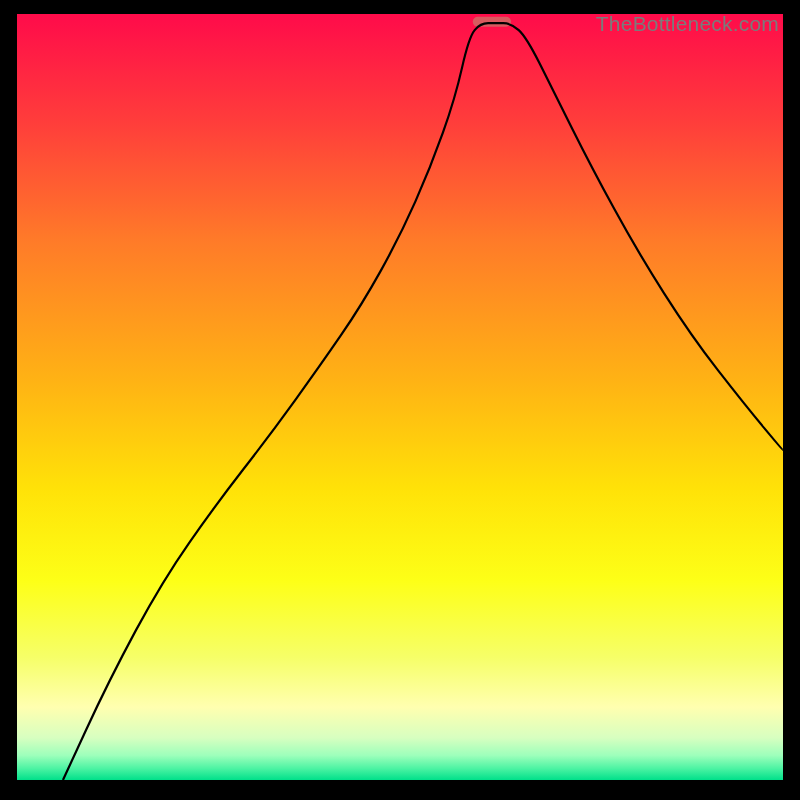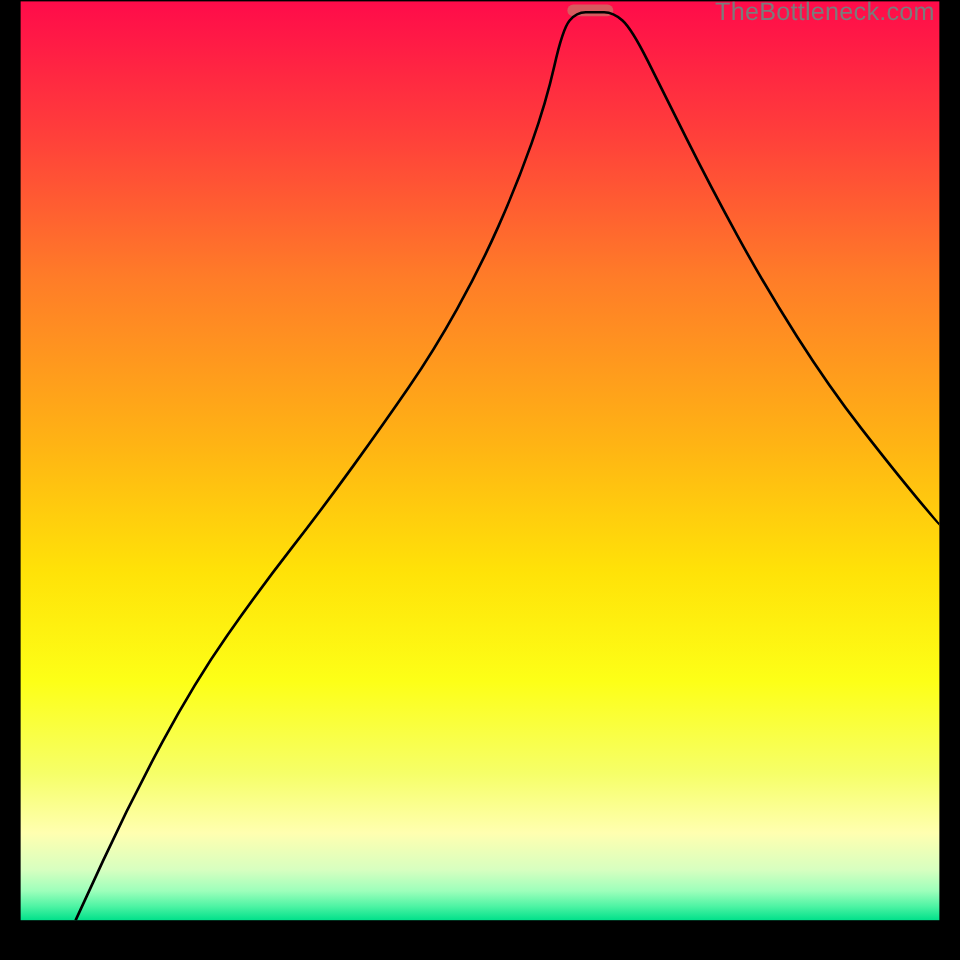--- a/index.html
+++ b/index.html
@@ -6,21 +6,21 @@
     margin: 0;
     padding: 0;
     width: 800px;
     height: 800px;
     background: #000;
     overflow: hidden;
   }
   .frame {
     position: absolute;
     left: 17px;
-    top: 1px;
+    top: 14px;
     width: 766px;
     height: 766px;
     background: #000;
   }
   .watermark {
     position: absolute;
     top: -2px;
     right: 4px;
     color: #7b7b7b;
     font-family: Arial, Helvetica, sans-serif;

